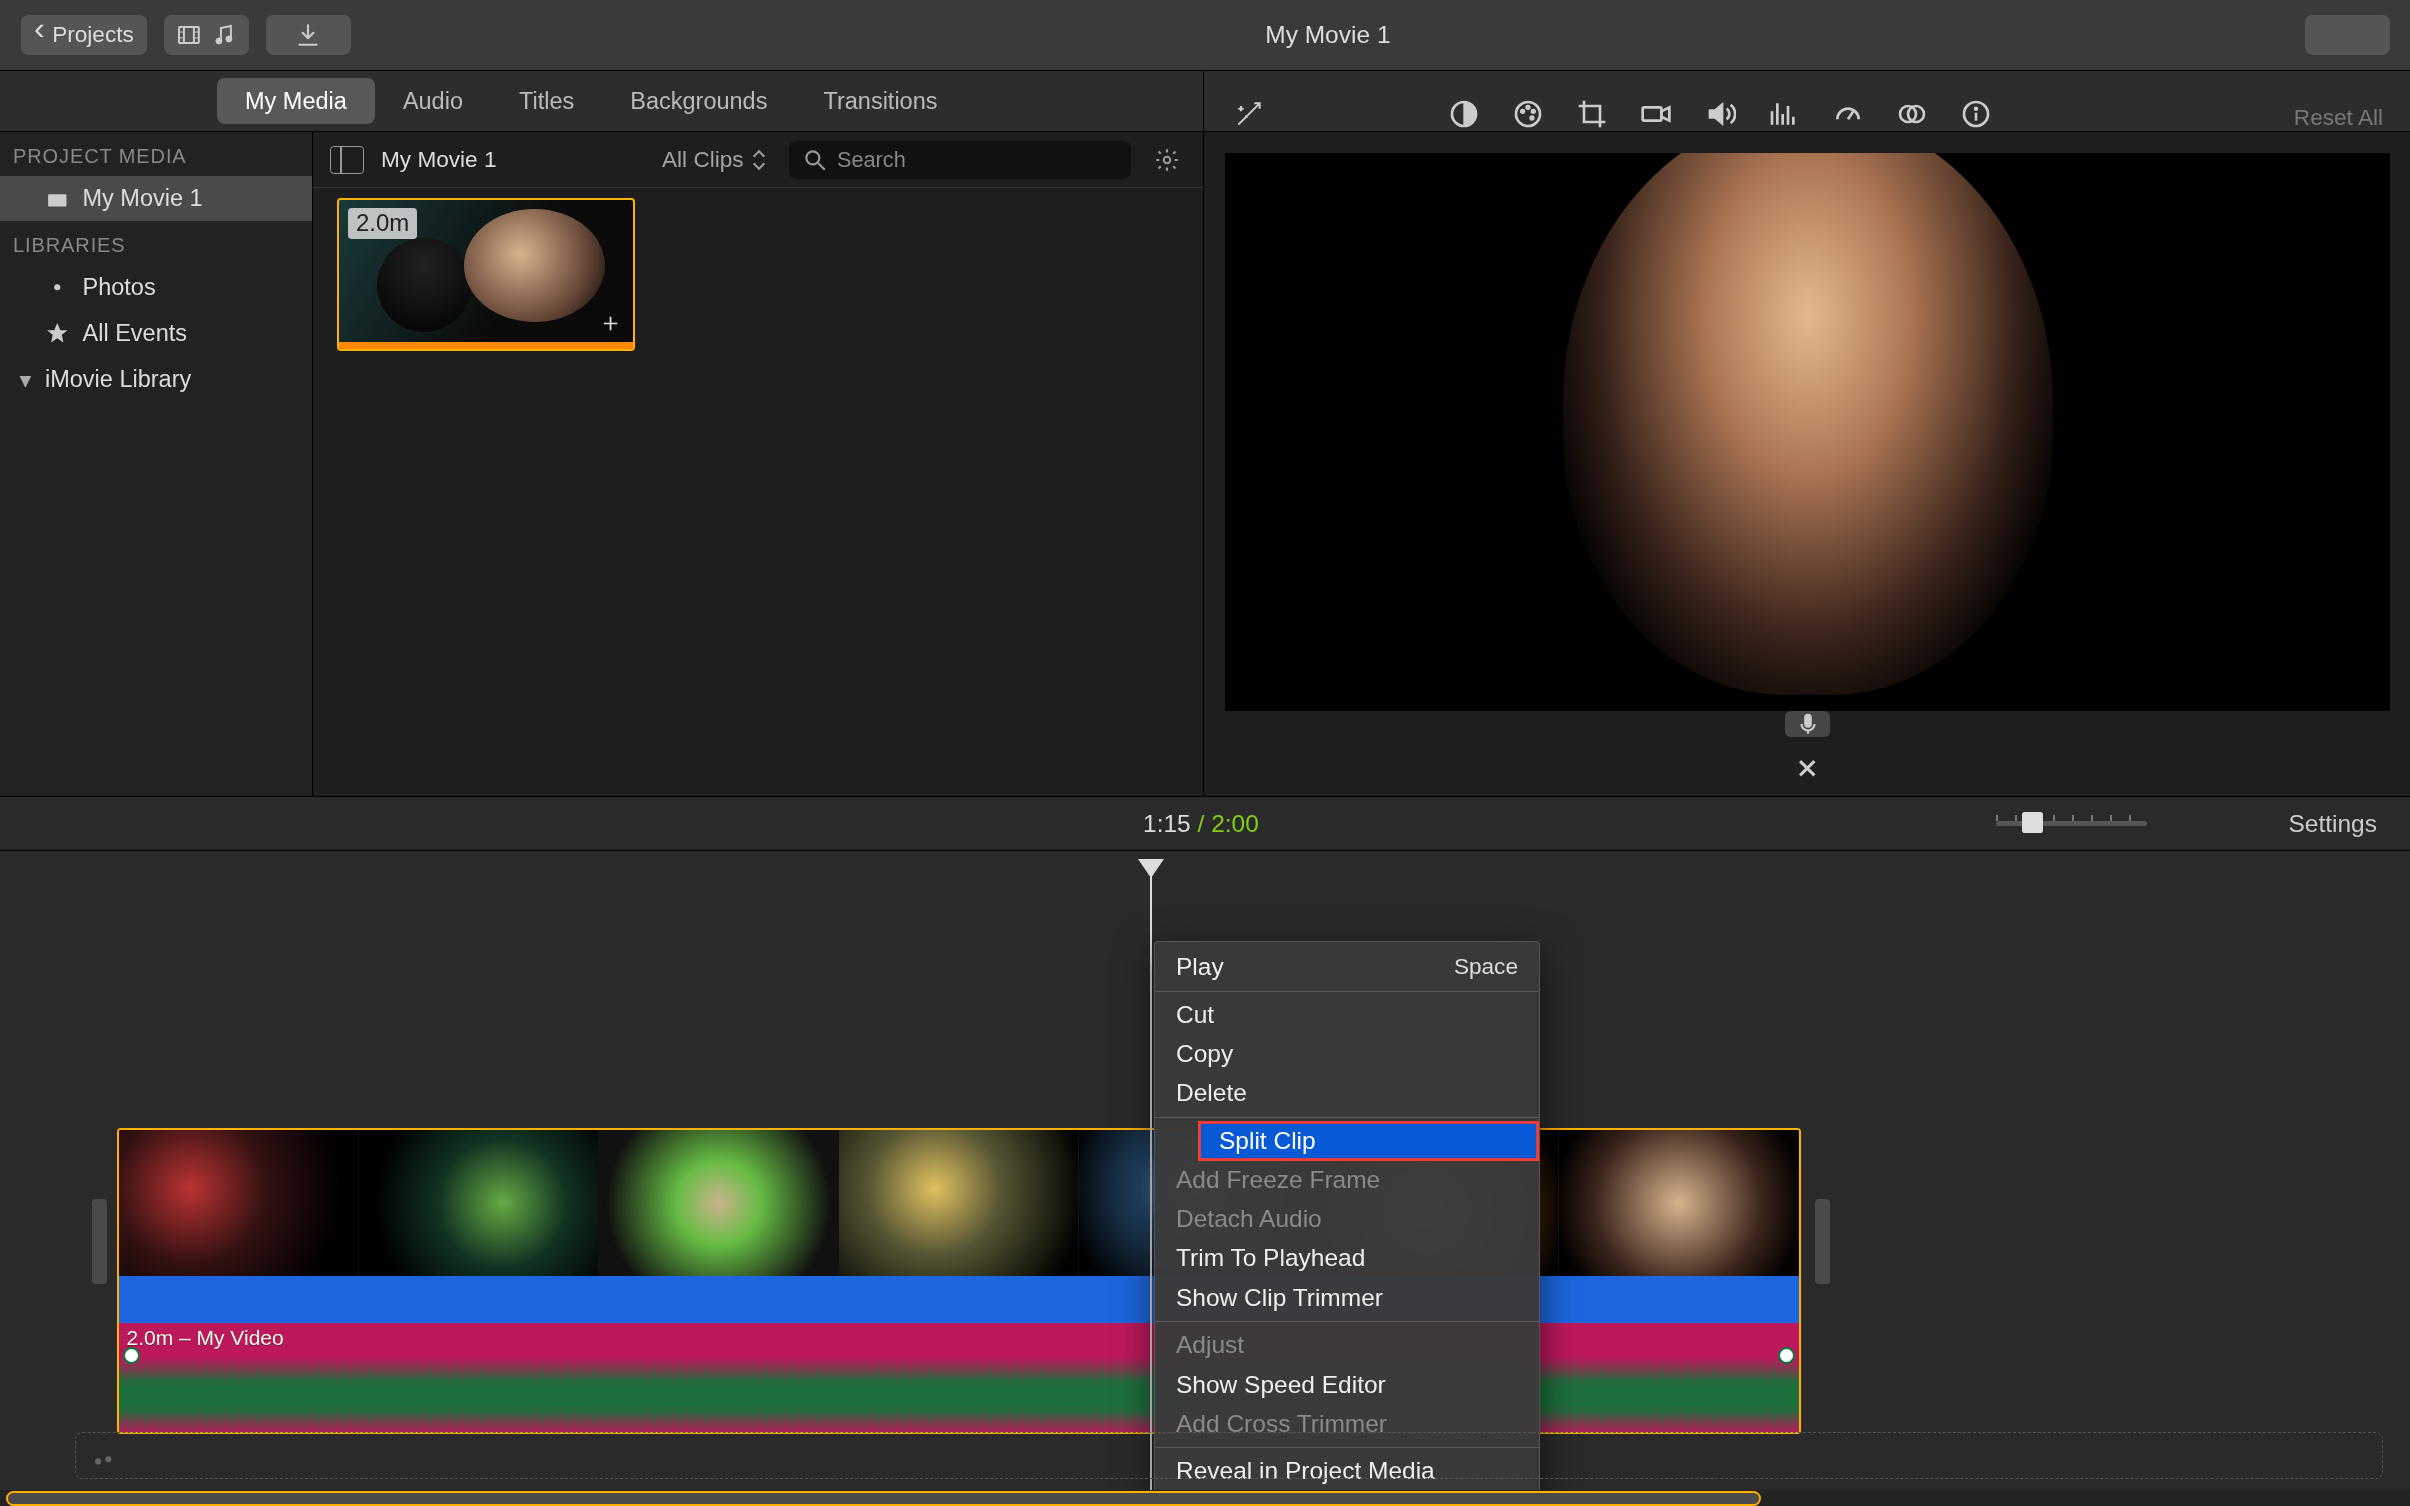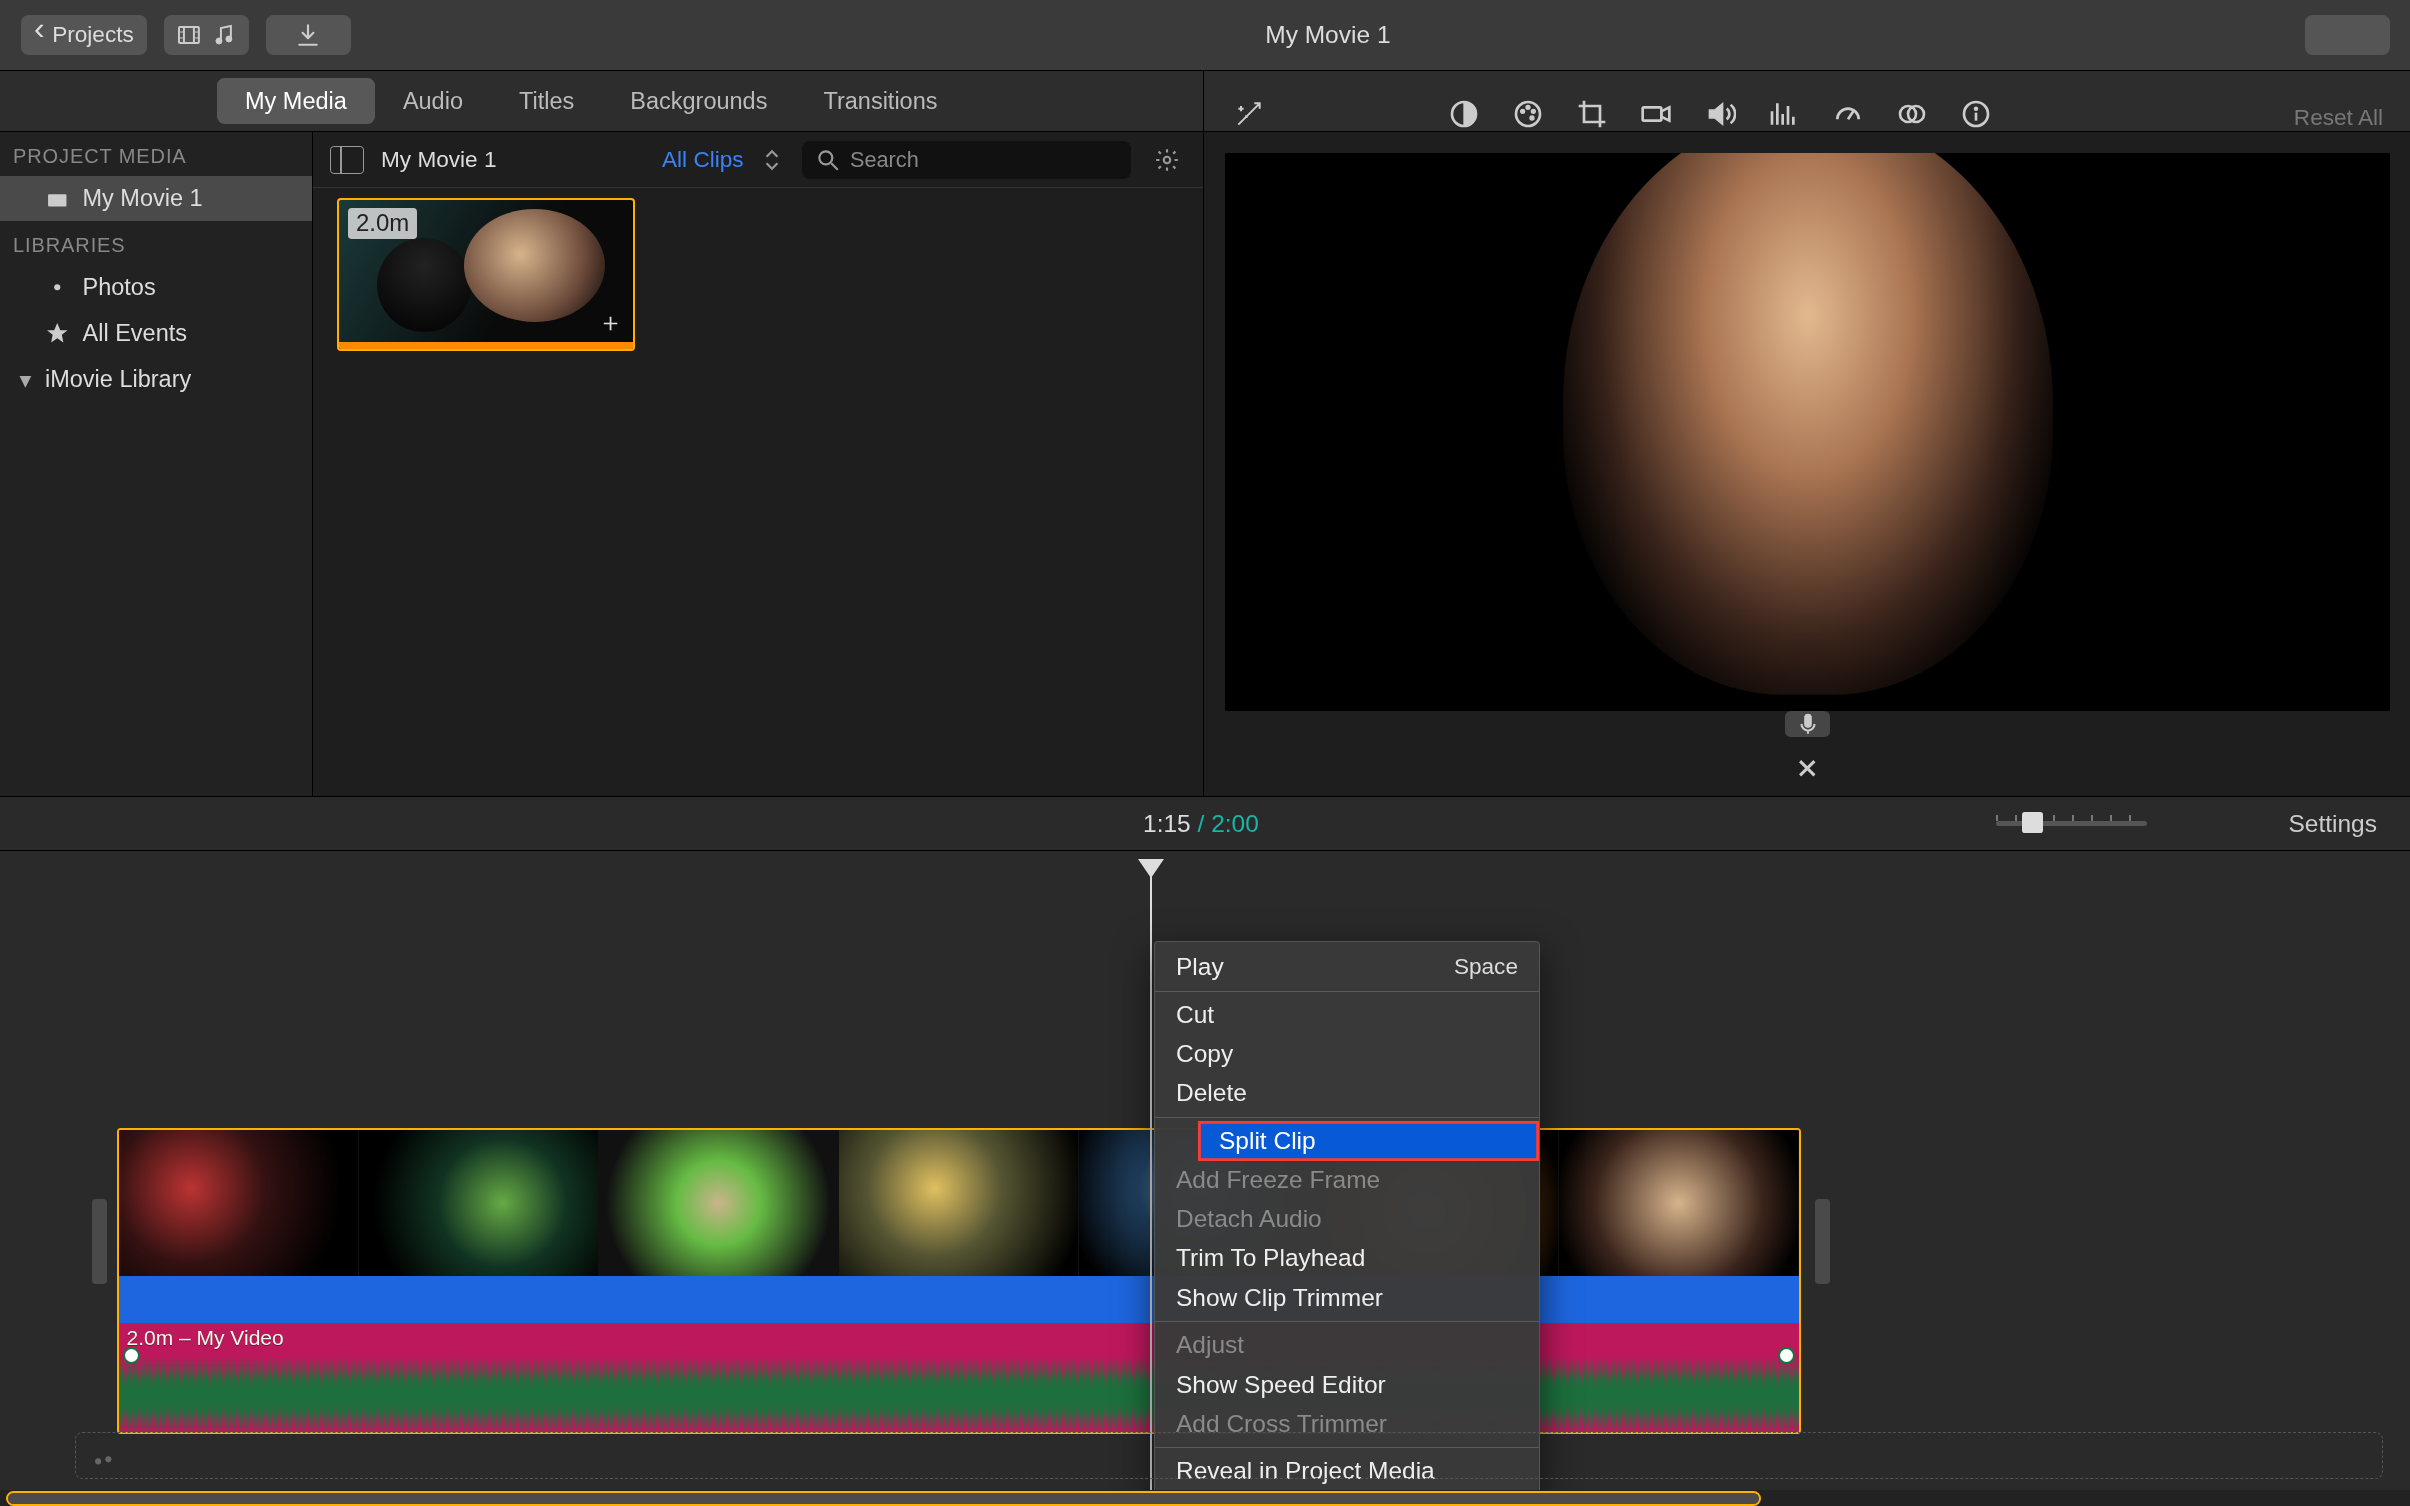--- a/index.html
+++ b/index.html
@@ -39,21 +39,21 @@
 .mid-left .row { display:flex; align-items:center; gap: 13px; padding: 9.4px 19px; font-size:23.5px; color:#ddd;}
 .mid-left .row.selected { background:#4a4a4a; }
 .mid-left .row .tri { width: 13px; text-align:center; color:#aaa;}
 .mid-left .row svg { width:24.5px; height:24.5px; fill:#ccc; }
 
 .mid-center { flex: 0 0 891px; background:#1e1e1e; position:relative; border-right:1.9px solid #000;}
 .mid-center .library-header{ height:56px; display:flex; align-items:center; gap:17px; padding:0 17px; border-bottom:0.9px solid #333;}
 .library-header .panel-toggle{ width:34px; height:28px; border:1.9px solid #999; border-radius:3.8px; position:relative;}
 .library-header .panel-toggle::before{content:""; position:absolute; left:9.4px; top:0; bottom:0; width:1.9px; background:#999;}
 .library-header .lib-name { font-size:22.6px; color:#ddd; flex: 0 0 264px;}
-.library-header .clips-filter{ font-size:22.6px; color:#3b82f6; display:flex; align-items:center; gap:15px;}
+.library-header .clips-filter{ font-size:22.6px; color:#a3a3a3; display:flex; align-items:center; gap:2px;}
 .library-header .search { flex:1; height:38px; background:#111; border-radius:7.5px; display:flex; align-items:center; padding:0 13px; gap:9.4px; color:#888; font-size:21.7px;}
 .library-header .gear { width:38px; height:38px; display:flex; align-items:center; justify-content:center;}
 .library-header svg { width:26px; height:26px; fill:#999; stroke:#999;}
 
 .thumb { position:absolute; left: 26px; top: 68px; width: 294px; height: 149px; background: linear-gradient(120deg,#1a3a3a 0%, #0a0a0a 60%); border-radius:1.9px; outline:2.8px solid #ffb000; overflow:hidden;}
 .thumb .dur { position:absolute; left:9.4px; top:7.5px; background:rgba(220,220,220,0.85); color:#222; font-size:24px; padding:1.9px 7.5px; border-radius:3.8px;}
 .thumb .plus { position:absolute; right:9.4px; bottom:9.4px; color:#ddd; font-size:26px;}
 .thumb .strip { position:absolute; left:0; right:0; bottom:0; height:7.5px; background:#ff8a00;}
 .thumb .face { position:absolute; right:28px; top:9.4px; width:141px; height:113px; border-radius:50%; background: radial-gradient(circle at 40% 40%, #d7b38c 0%, #6b4a3a 60%, #000 100%);}
 .thumb .body { position:absolute; left:38px; top:38px; width:94px; height:94px; background: radial-gradient(circle at 50% 30%, #222 0%, #000 100%); border-radius:50%;}
@@ -70,21 +70,21 @@
 .viewer-controls .center { flex:1; display:flex; align-items:center; justify-content:center; gap: 22.6px;}
 .viewer-controls .grip { width:19px; height:38px; background-image: radial-gradient(#777 1.9px, transparent 1.9px); background-size: 7.5px 7.5px; }
 .viewer-controls .rec { width:47px; height:47px; border-radius:50%; background: radial-gradient(circle,#ff3b30 0%, #c21 70%); box-shadow: 0 0 0 2.8px #555;}
 .viewer-controls .sliders-ico svg{ width:32px; height:32px; fill:#ccc;}
 .viewer-controls .done { font-size:24.5px; color:#bbb; margin-left:auto;}
 .viewer-controls svg { fill:#ccc; stroke:#ccc;}
 
 
 .tl-header { height: 55px; background:#2a2a2a; display:flex; align-items:center; padding: 0 24.5px; border-top:0.9px solid #000; border-bottom:0.9px solid #000;}
 .tl-header .time { font-size:24.5px; color:#ddd; position:absolute; left: 1143px;}
-.tl-header .time .total{ color:#14b8a6;}
+.tl-header .time .total{ color:#84cc16;}
 .tl-header .zoom { position:absolute; right: 264px; display:flex; align-items:center;}
 .zoom .track{ width:151px; height:5.6px; background:#555; border-radius:2.8px; position:relative;}
 .zoom .ticks{position:absolute; left:0; right:0; top:-5.6px; height:5.6px; background-image: repeating-linear-gradient(90deg,#777 0 1.9px, transparent 1.9px 19px);}
 .zoom .knob{ position:absolute; left: 26px; top:-8.5px; width:21px; height:21px; background:#ddd; border-radius:2.8px; transform:rotate(0deg);}
 .tl-header .settings { position:absolute; right: 34px; font-size:24.5px; color:#ccc;}
 
 
 .timeline { position:relative; height: 656px; background:#2a2a2a; overflow:hidden;}
 .timeline .music-lane{ position:absolute; left:75px; right:28px; bottom:28px; height:47px; border:1.4px dashed #555; border-radius:7.5px; display:flex; align-items:center; padding:0 15px; color:#666;}
 .timeline .music-lane svg{width:24.5px;height:24.5px;fill:#666;}

